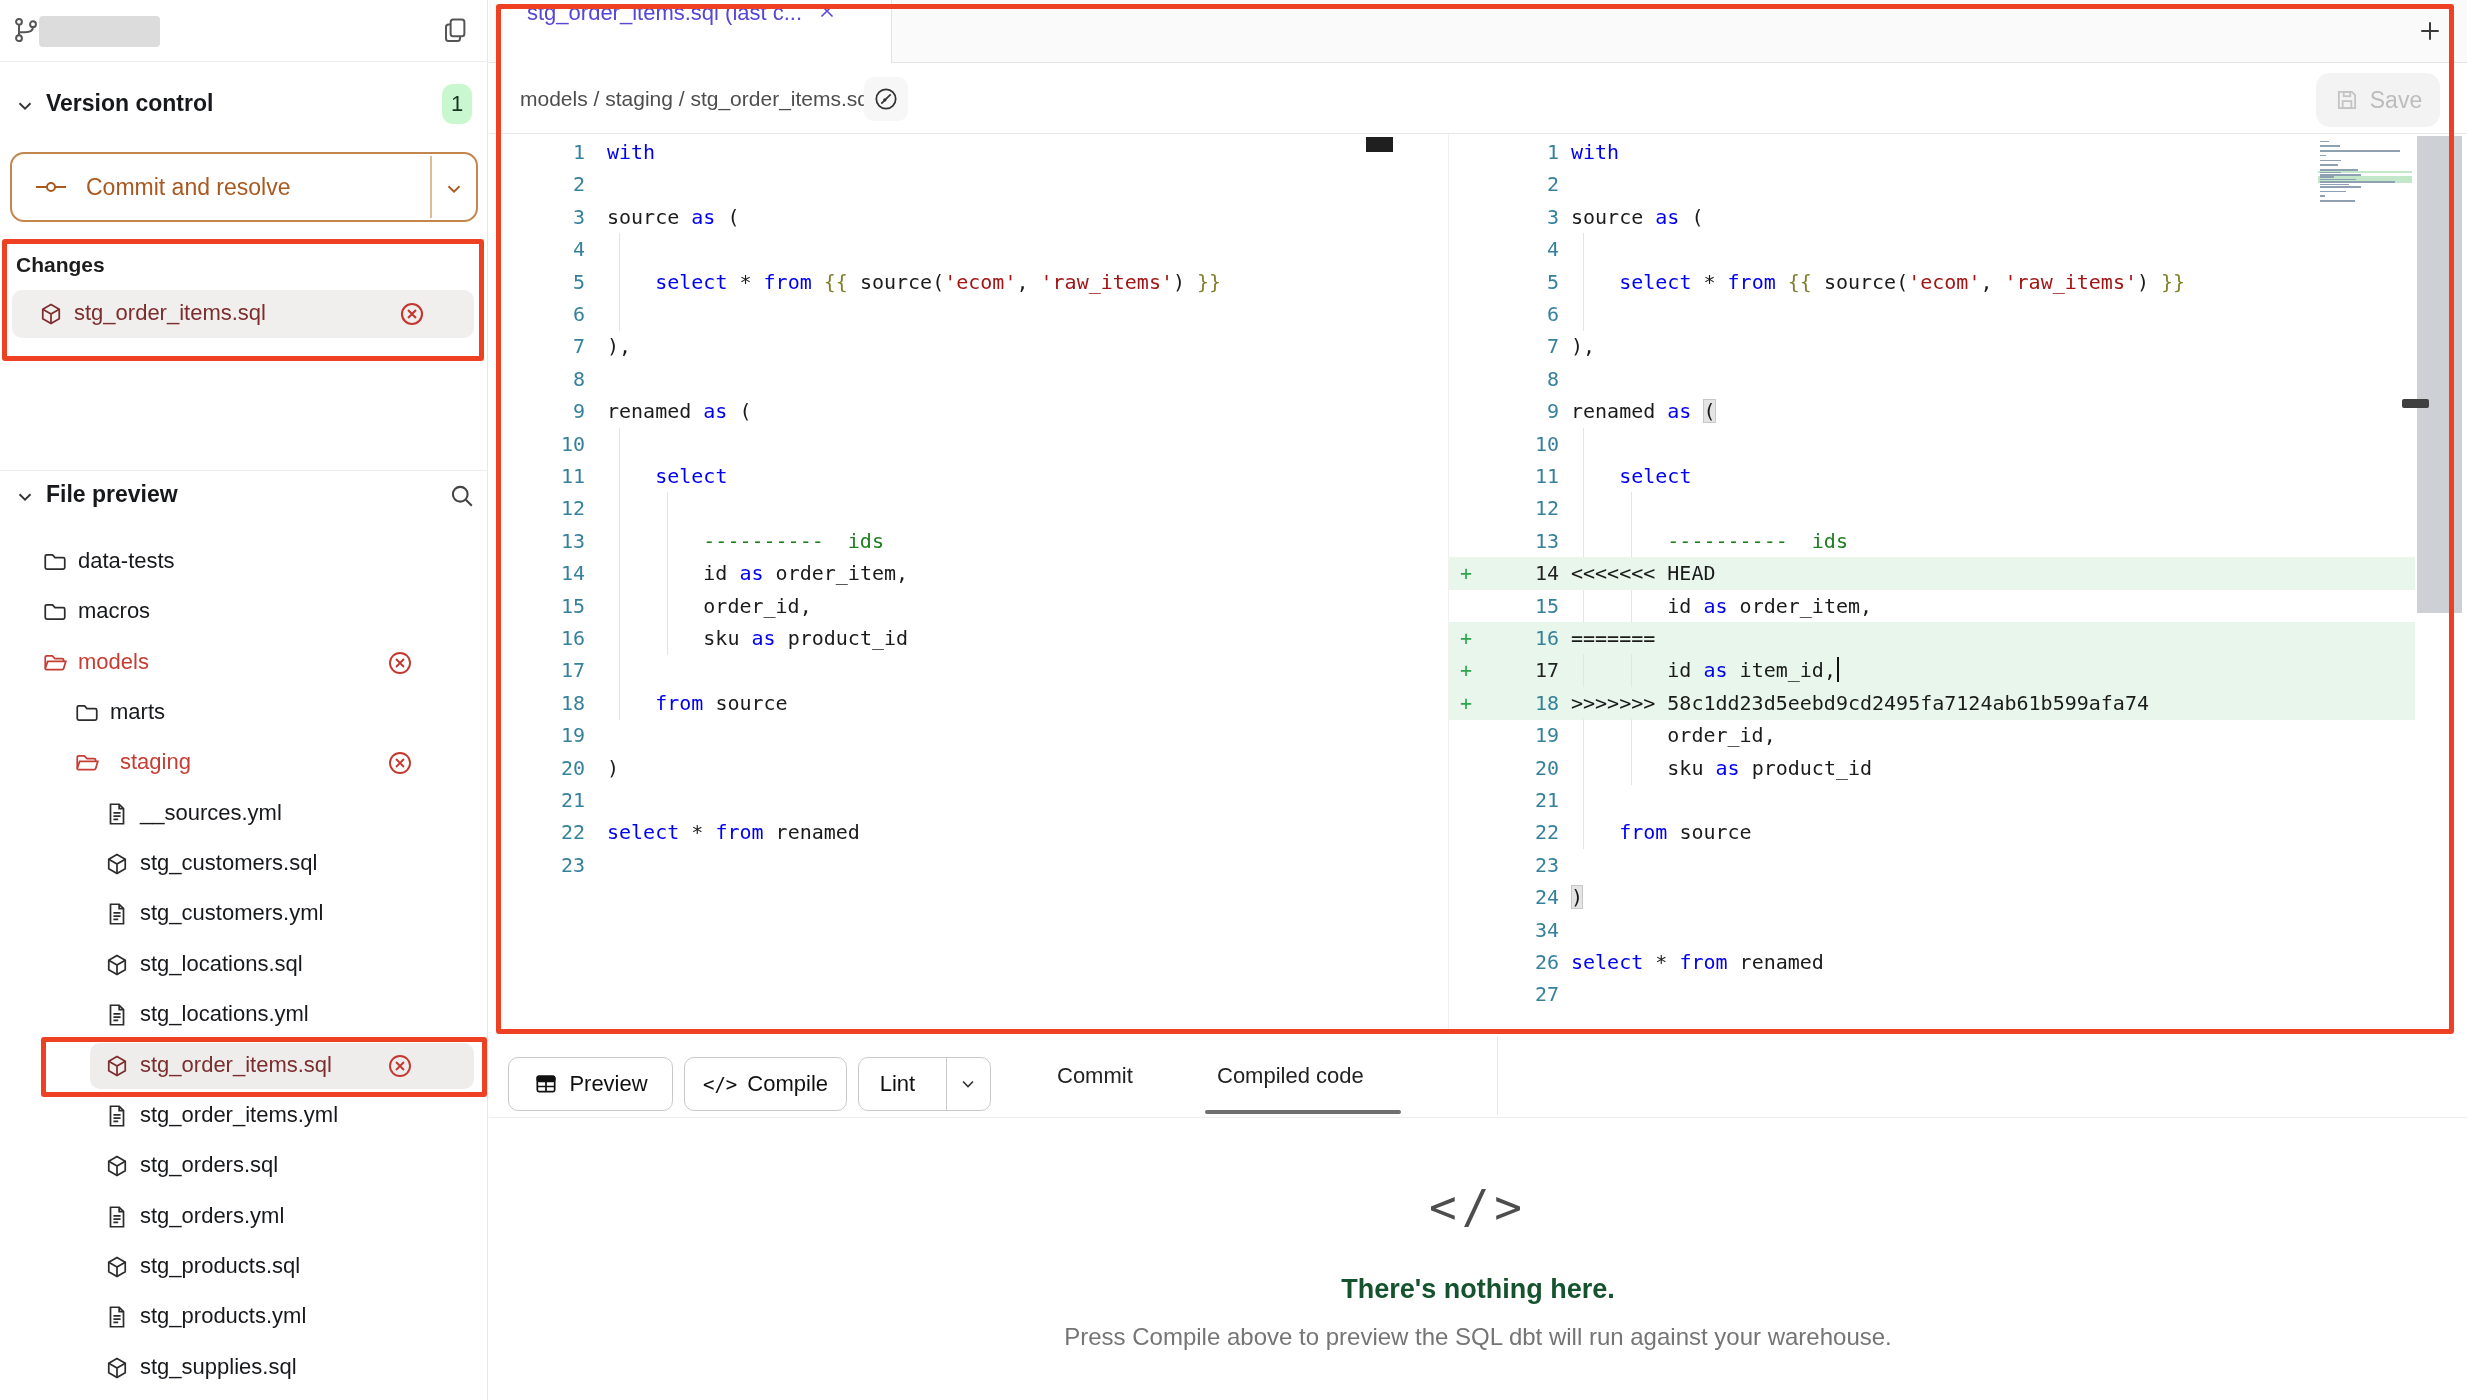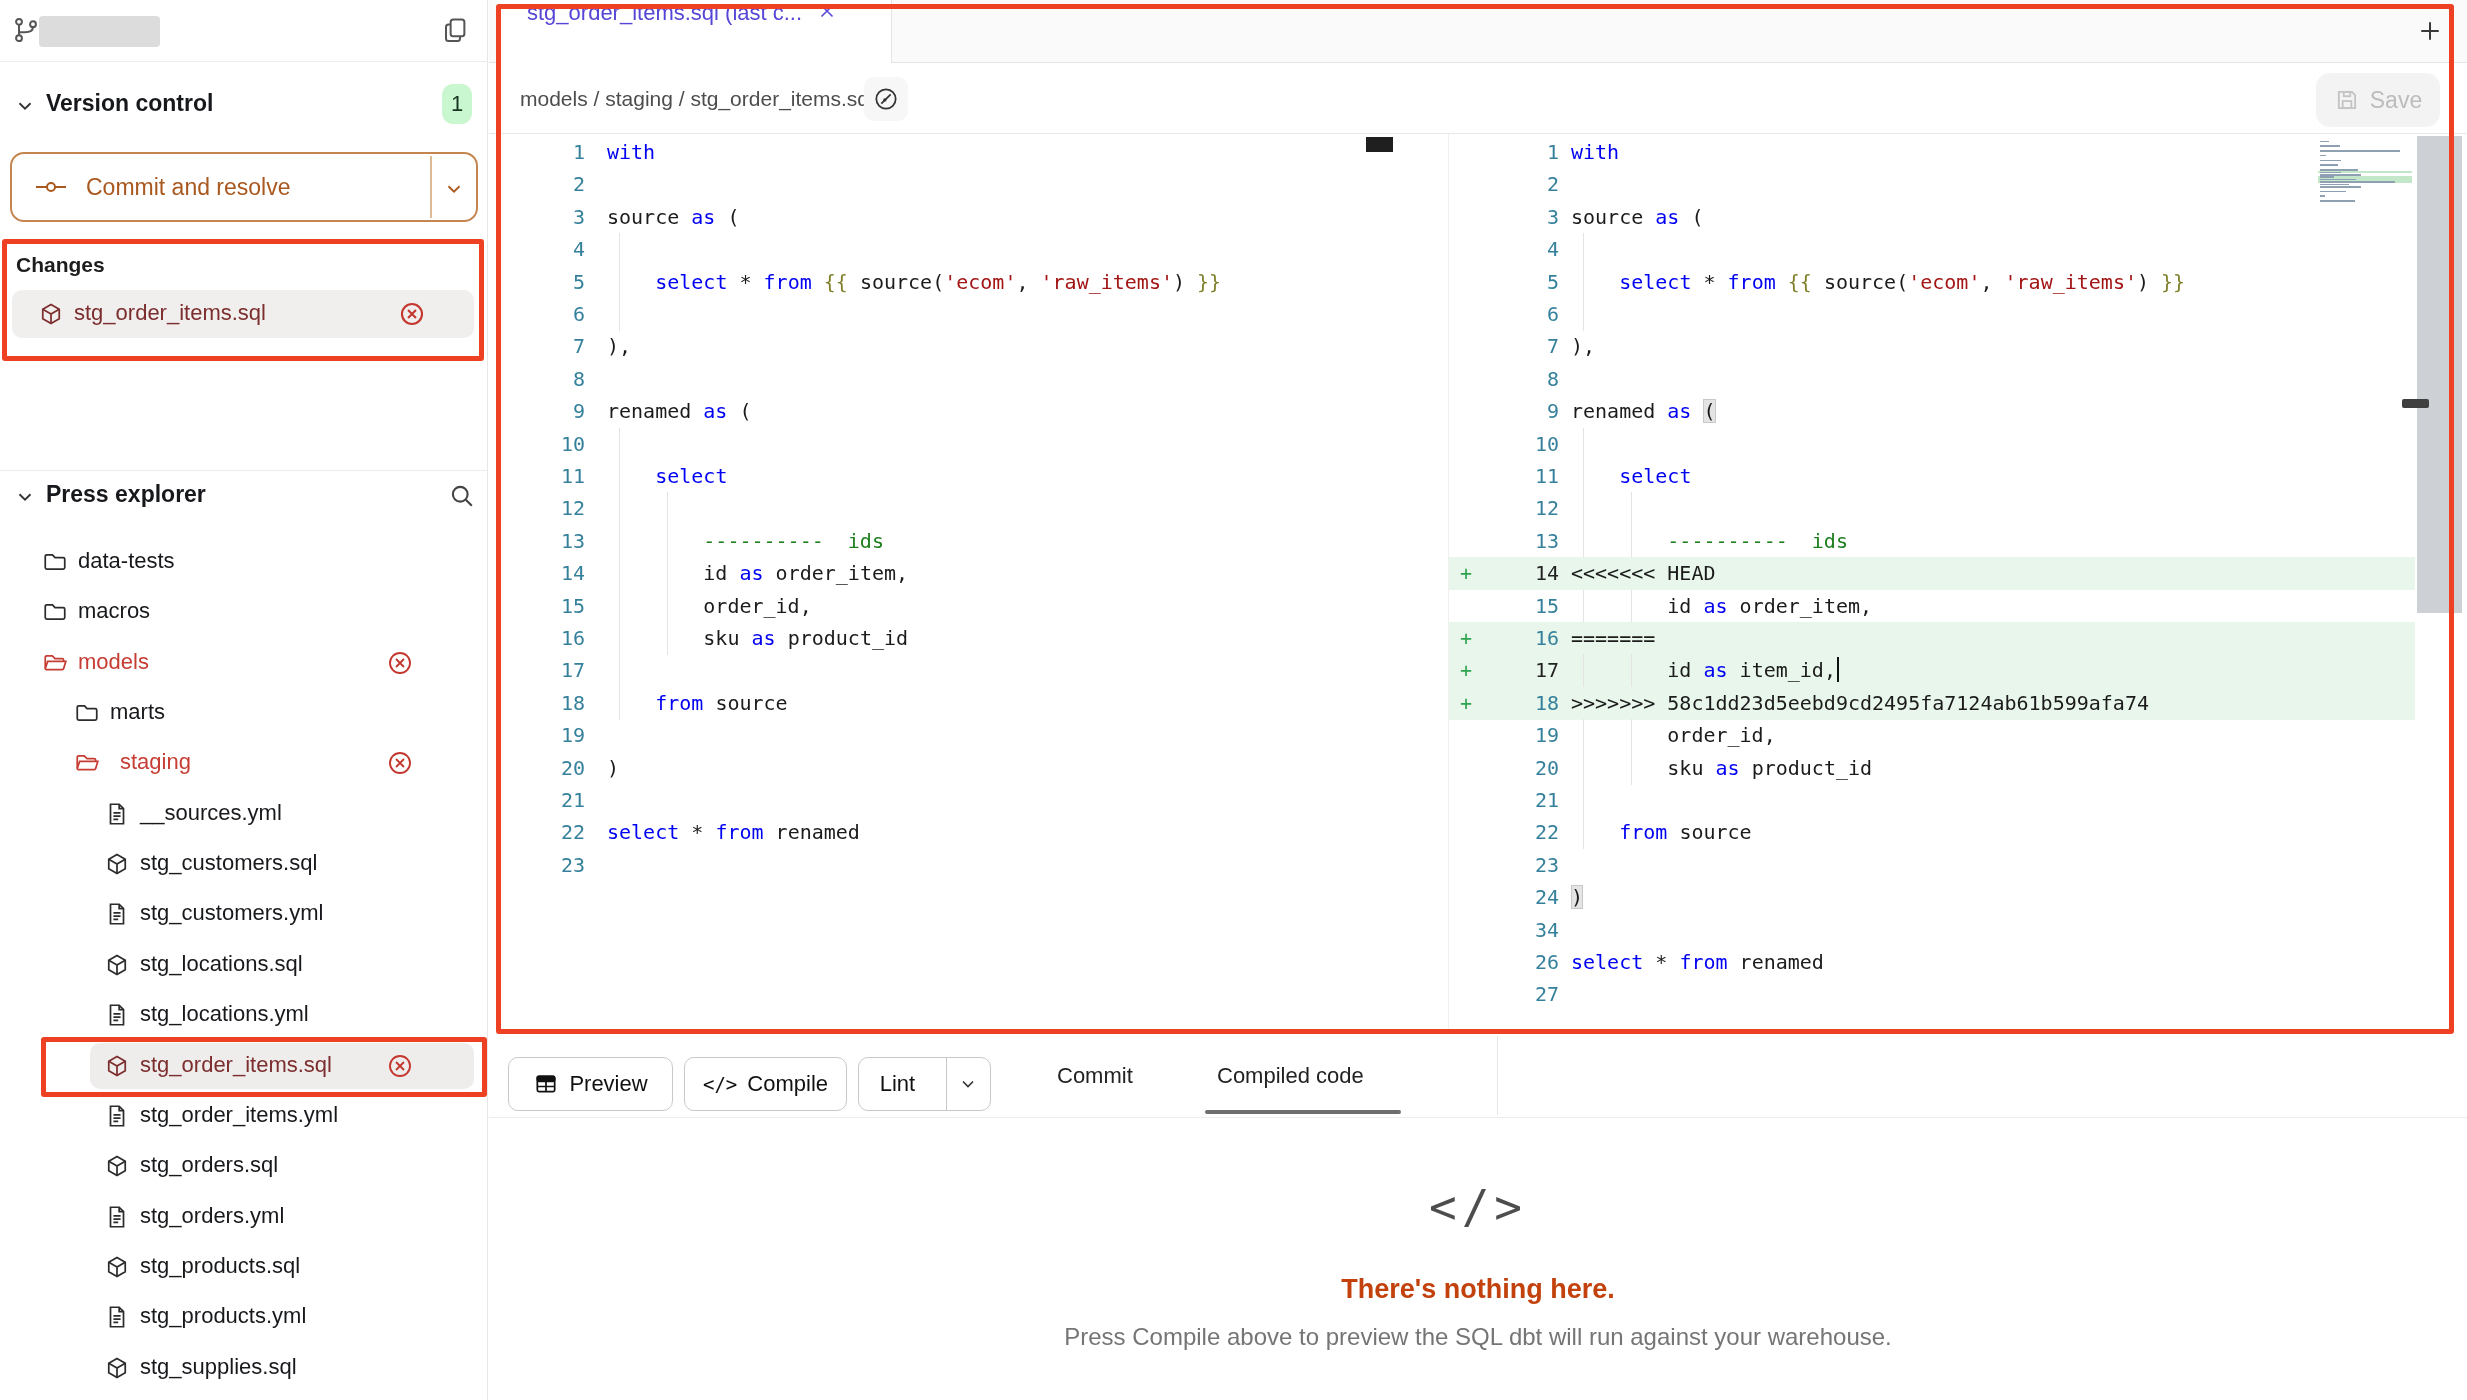--- a/index.html
+++ b/index.html
@@ -78,21 +78,21 @@
   #lint-btn { padding:0; }
   #lint-main { display:flex; align-items:center; justify-content:center; width:84px; height:100%; }
   #lint-chev { display:flex; align-items:center; justify-content:center; width:48px; height:100%; border-left:1px solid #c9c9c9; }
   #tb-divider { left:1008px; top:2px; width:1px; height:79px; background:#e6e6e6; }
   .panel-tab { position:absolute; top:12px; height:60px; display:flex; align-items:center; font-size:22px; color:#222; cursor:pointer; }
   #tab-underline { left:1205px; top:76px; width:196px; height:4px; background:#6f6f6f; border-radius:2px; }
 
   
   #results { left:489px; top:1117px; width:1978px; height:283px; background:#fff; border-top:1px solid #ededed; text-align:center; }
   #empty-icon { margin-top:62px; font-family:"DejaVu Sans Mono",monospace; font-size:46px; letter-spacing:5px; color:#4d4d4d; }
-  #empty-title { margin-top:40px; font-size:27px; font-weight:700; color:#c2410c; }
+  #empty-title { margin-top:40px; font-size:27px; font-weight:700; color:#14532d; }
   #empty-sub { margin-top:18px; font-size:24px; color:#757575; }
 </style>
 </head>
 <body>
 
 <div id="root">
 
   <div id="sidebar" class="abs">
     <div id="sb-topbar" class="abs">
       <span class="abs" style="left:12px;top:16px;">
@@ -152,21 +152,21 @@
         </svg>
       </span>
     </div>
 
     <div id="fe-divider" class="abs"></div>
     <span class="abs" style="left:14px;top:486px;">
       <svg width="22" height="22" viewBox="0 0 24 24" fill="none" stroke="#333" stroke-width="2">
           <path d="M6 9l6 6 6-6"></path>
         </svg>
     </span>
-    <div id="fe-title" class="abs">Press explorer</div>
+    <div id="fe-title" class="abs">File preview</div>
     <span class="abs" style="left:448px;top:482px;">
       <svg width="28" height="28" viewBox="0 0 24 24" fill="none" stroke="#444" stroke-width="1.8">
         <circle cx="10.5" cy="10.5" r="6.3"></circle>
           <path d="M15.3 15.3L20.4 20.4"></path>
       </svg>
     </span>
 
     <div id="file-tree" class="abs">
         <div class="tree-row" style="top: 537px;">
           <span class="abs" style="left: 42px; top: 12px; color: rgb(44, 44, 44);">

